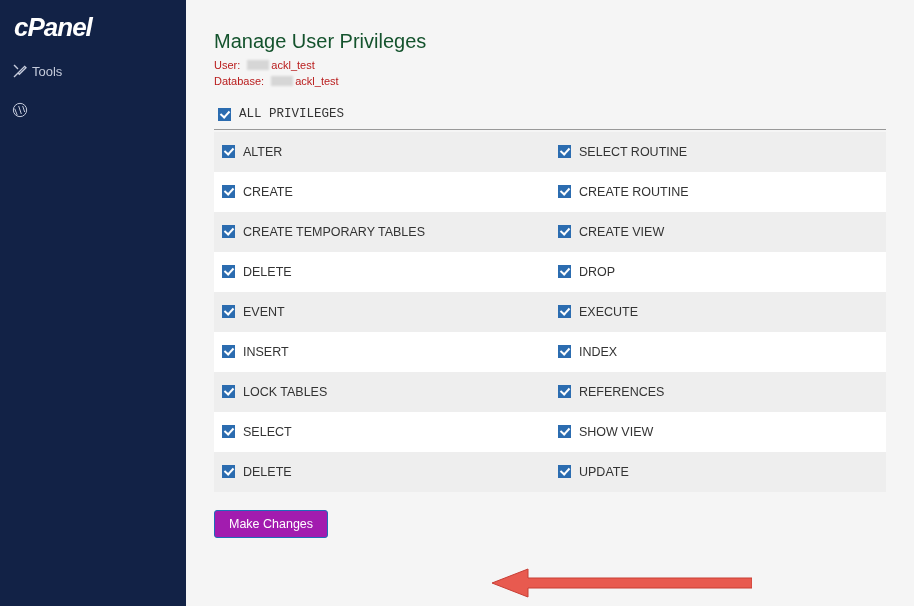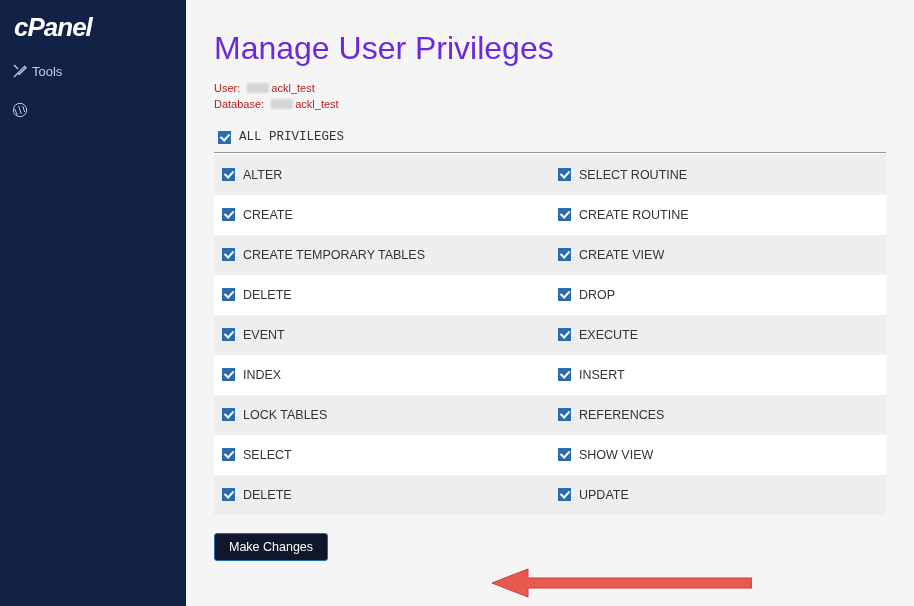--- a/index.html
+++ b/index.html
@@ -45,24 +45,24 @@
     display: inline-flex; align-items: center; justify-content: center;
   }
   .nav-icon svg { width: 16px; height: 16px; stroke: #c5cbdb; fill: none; }
   .main {
     flex: 1;
     padding: 30px 28px 18px 28px;
     overflow: hidden;
     position: relative;
   }
   h1.page-title {
-    font-size: 32px;
+    font-size: 20px;
     font-weight: 400;
-    color: #6d28d9;
-    margin-bottom: 15px;
+    color: #14532d;
+    margin-bottom: 6px;
   }
   .meta-line {
     font-size: 11px;
     color: #b91c1c;
     margin-bottom: 4px;
   }
   .meta-line .blur {
     display: inline-block;
     width: 22px; height: 10px;
     background: #d6d6d6;
@@ -112,21 +112,21 @@
     border-width: 0 2px 2px 0;
     transform: rotate(42deg);
   }
   .actions {
     margin-top: 18px;
     display: flex;
     align-items: center;
     gap: 20px;
   }
   .btn-primary {
-    background: #0f172a;
+    background: #a21caf;
     color: #fff;
     border: 1px solid #1f6bb8;
     border-radius: 3px;
     padding: 6px 14px;
     font-size: 12.5px;
     cursor: pointer;
   }
   
   .arrow-annot {
     position: absolute;
@@ -229,25 +229,25 @@
           <span>EVENT</span>
         </div>
         <div class="priv-cell">
           <span class="cbox"></span>
           <span>EXECUTE</span>
         </div>
       </div>
       <div class="priv-row">
         <div class="priv-cell">
           <span class="cbox"></span>
+          <span>INSERT</span>
+        </div>
+        <div class="priv-cell">
+          <span class="cbox"></span>
           <span>INDEX</span>
-        </div>
-        <div class="priv-cell">
-          <span class="cbox"></span>
-          <span>INSERT</span>
         </div>
       </div>
       <div class="priv-row">
         <div class="priv-cell">
           <span class="cbox"></span>
           <span>LOCK TABLES</span>
         </div>
         <div class="priv-cell">
           <span class="cbox"></span>
           <span>REFERENCES</span>

